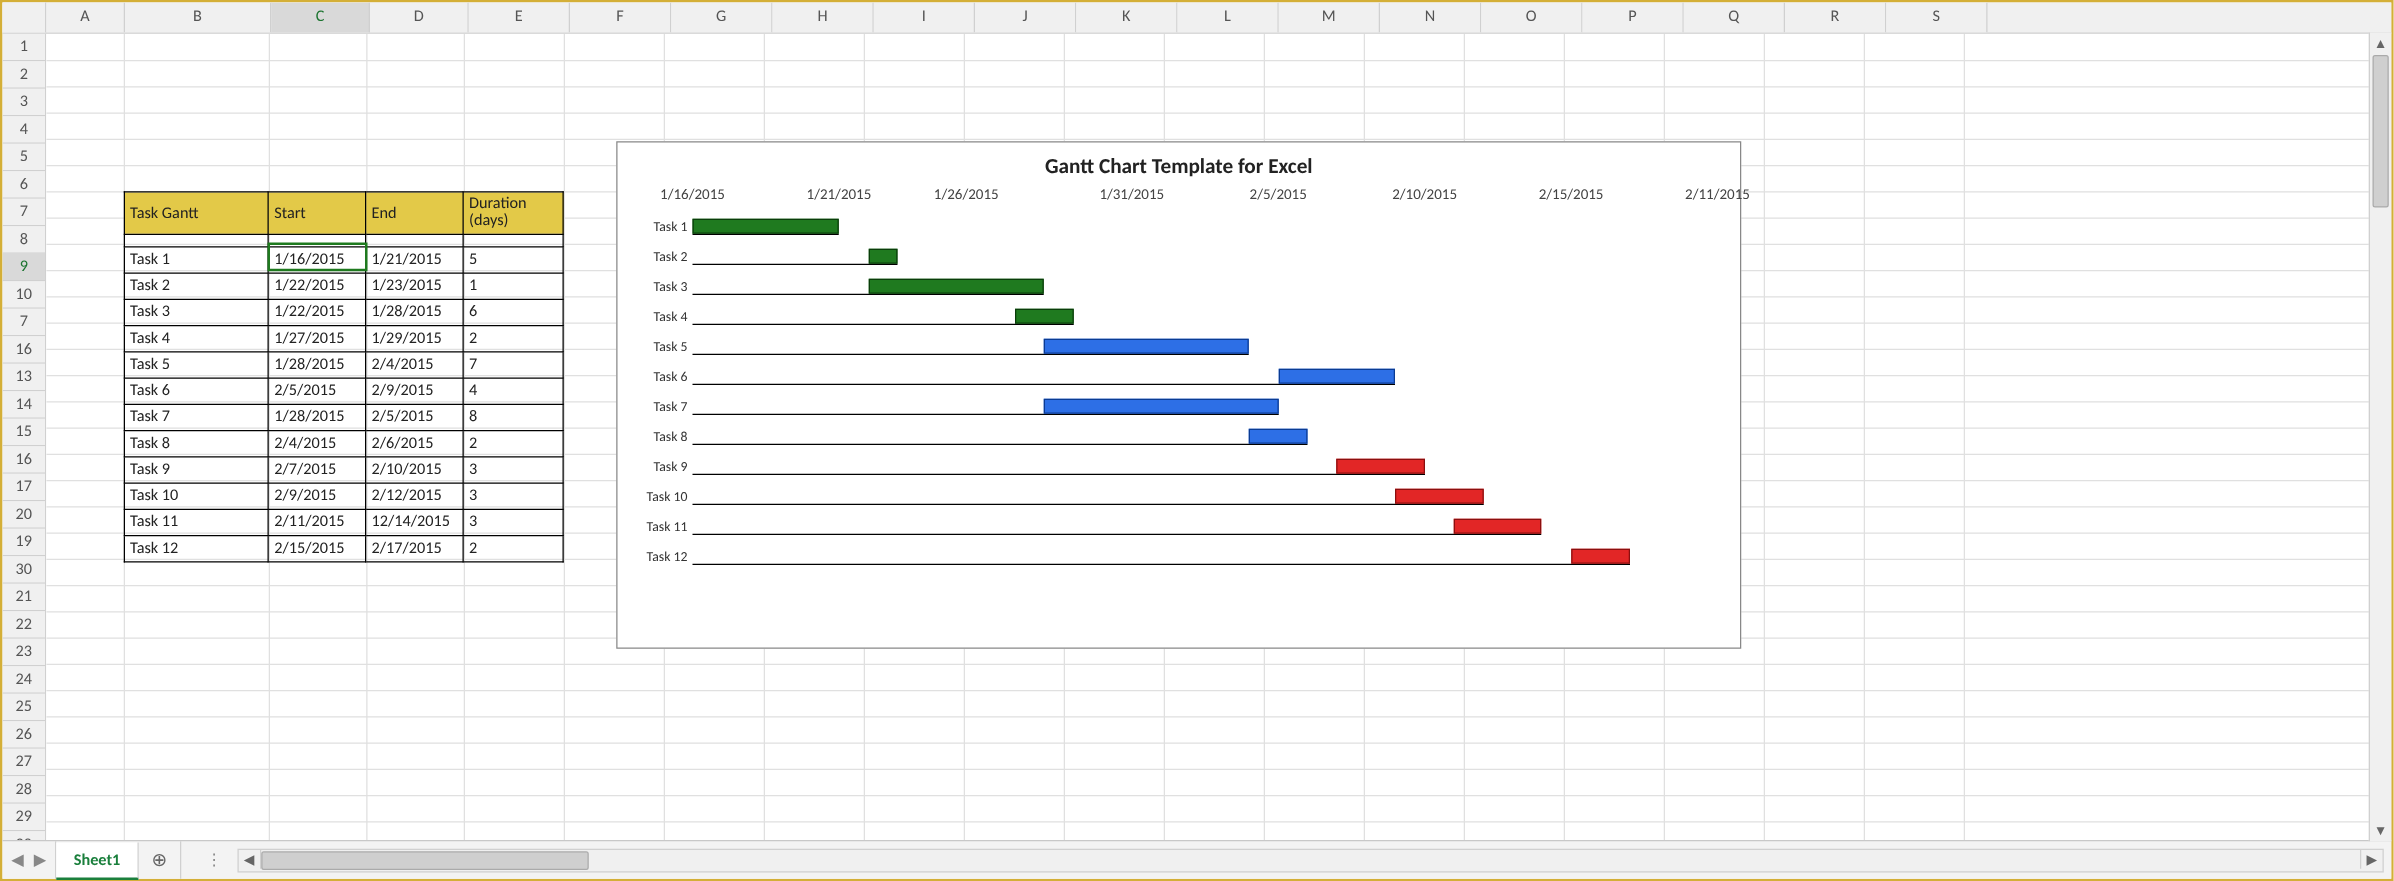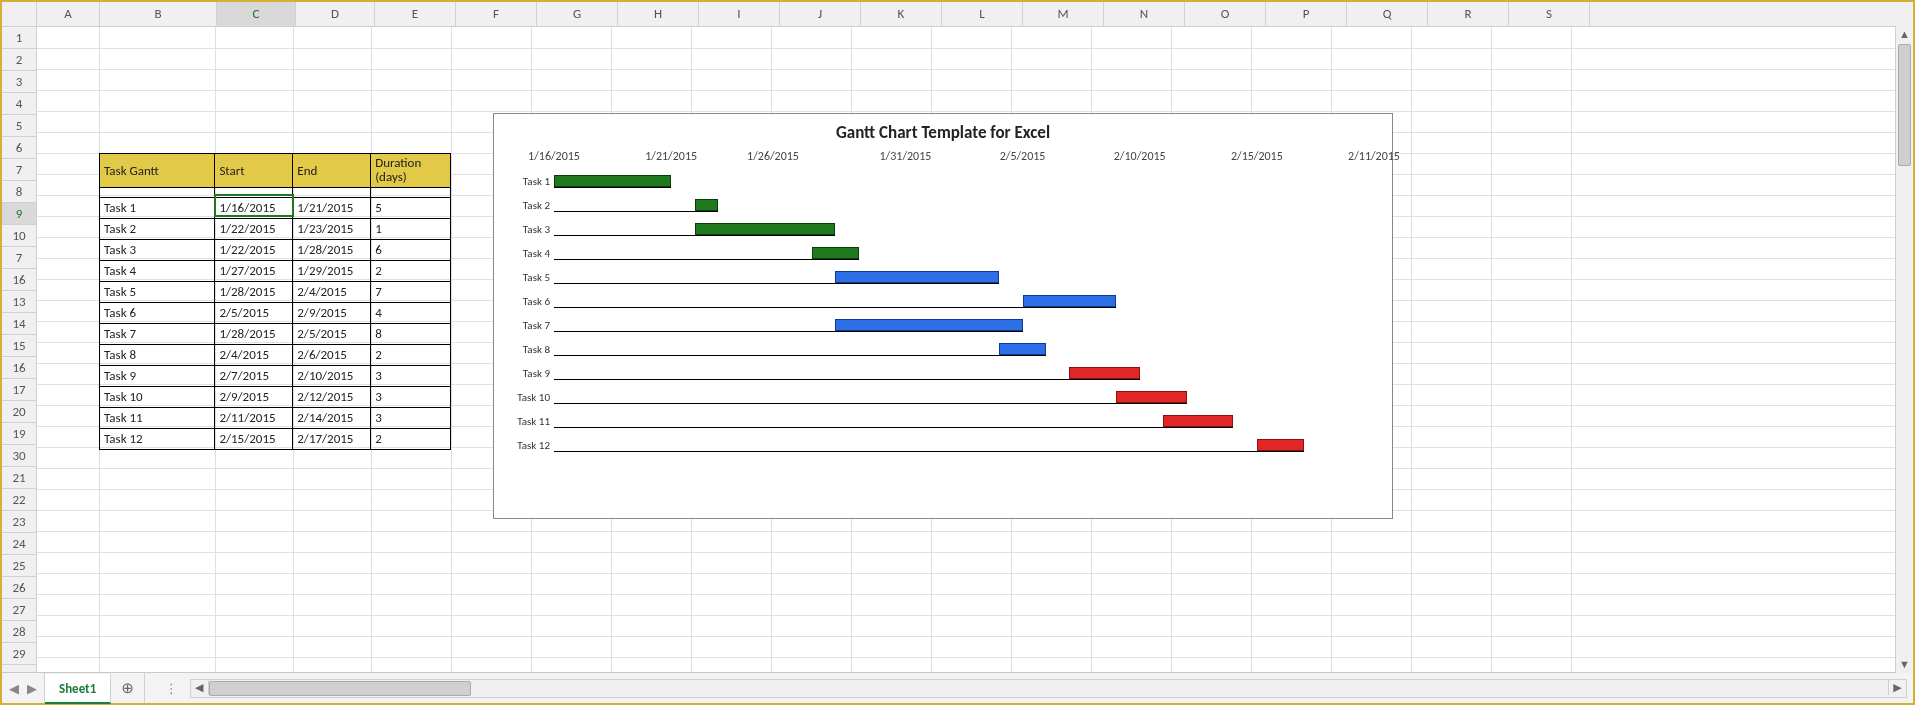--- a/index.html
+++ b/index.html
@@ -518,21 +518,21 @@
             </tr>
             <tr>
               <td>Task 10</td>
               <td>2/9/2015</td>
               <td>2/12/2015</td>
               <td>3</td>
             </tr>
             <tr>
               <td>Task 11</td>
               <td>2/11/2015</td>
-              <td>2/14/2015</td>
+              <td>12/14/2015</td>
               <td>3</td>
             </tr>
             <tr>
               <td>Task 12</td>
               <td>2/15/2015</td>
               <td>2/17/2015</td>
               <td>2</td>
             </tr>
           </tbody>
       </table>

